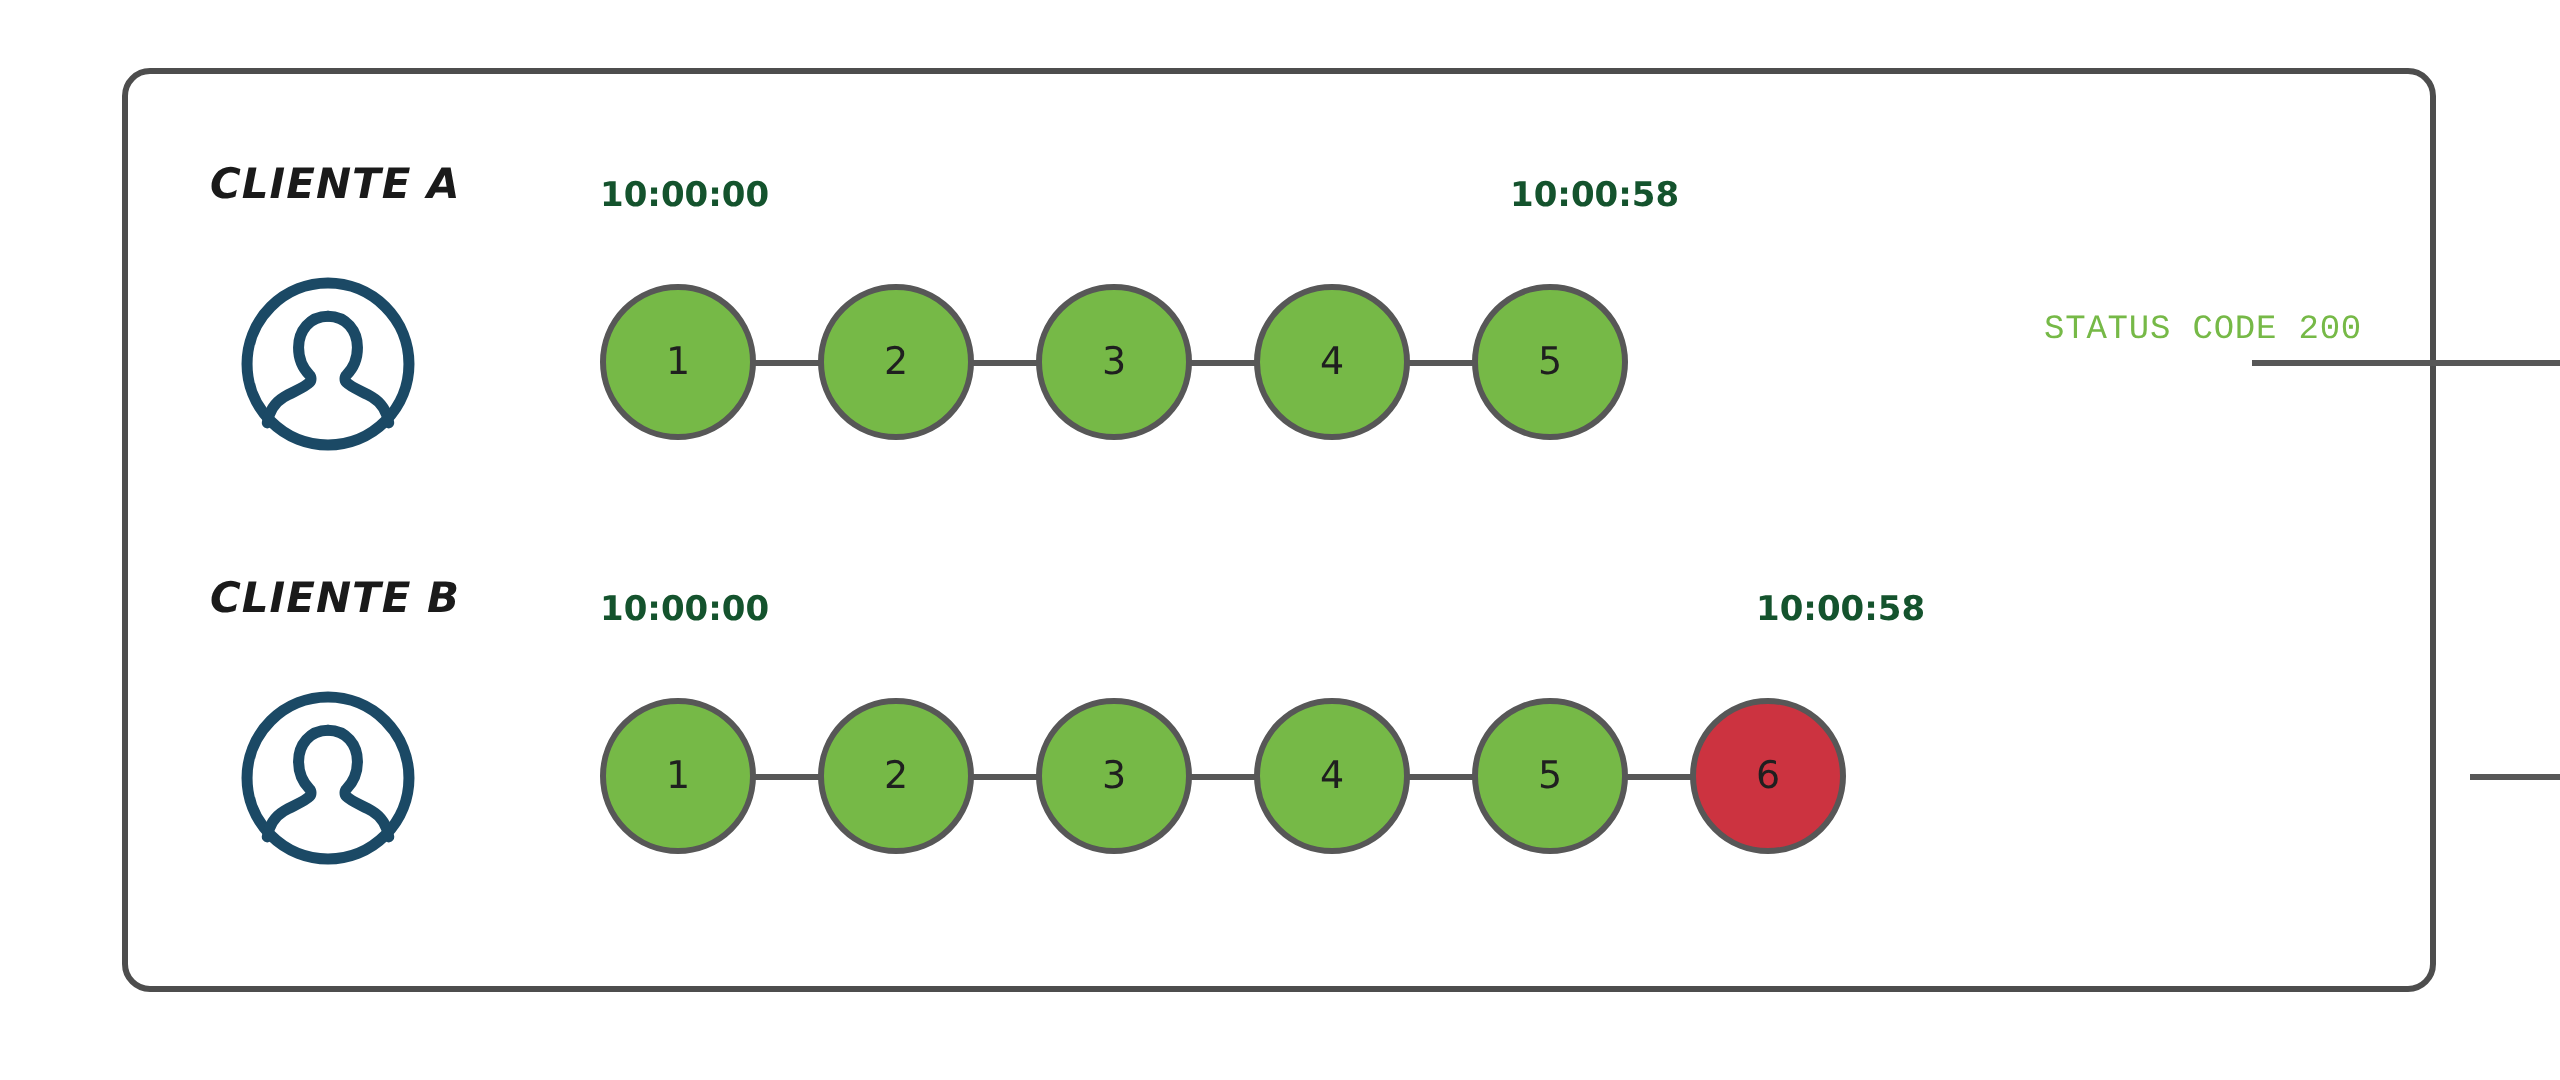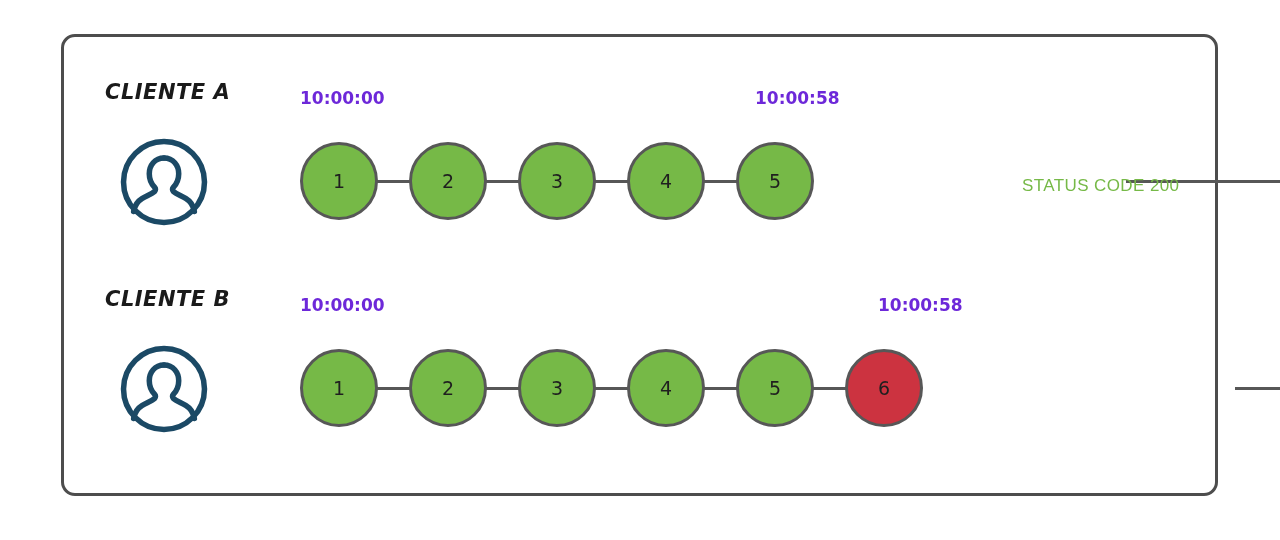--- a/index.html
+++ b/index.html
@@ -66,21 +66,21 @@
     height: 92px;
   }
 
   
   .timestamp {
     position: absolute;
     top: 88px;
     font-family: "DejaVu Sans", sans-serif;
     font-size: 17px;
     font-weight: bold;
-    color: #6d28d9;
+    color: #14532d;
     white-space: nowrap;
   }
   .ts-start { left: 300px; }
   .ts-end-a { left: 755px; }
   .ts-end-b { left: 878px; }
 
   
   .chain {
     position: absolute;
     top: 142px;
@@ -115,25 +115,24 @@
   .tail {
     position: absolute;
     top: 38px;
     height: 3px;
     background: #575757;
   }
 
   
   .status {
     position: absolute;
-    font-family: Liberation Sans, sans-serif;
+    font-family: Liberation Mono, monospace;
     text-align: right;
     line-height: 1.25;
     white-space: nowrap;
-    margin-top: 20px;
   }
   .status .s-code {
     display: block;
     font-size: 17px;
     letter-spacing: 0.4px;
   }
   .status .s-msg {
     display: block;
     font-size: 15px;
   }

